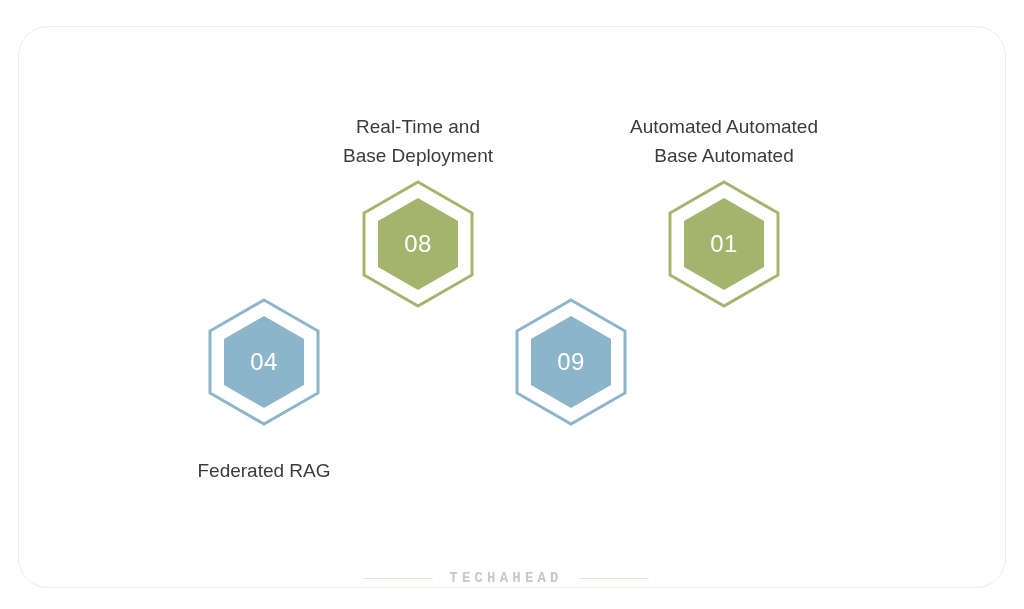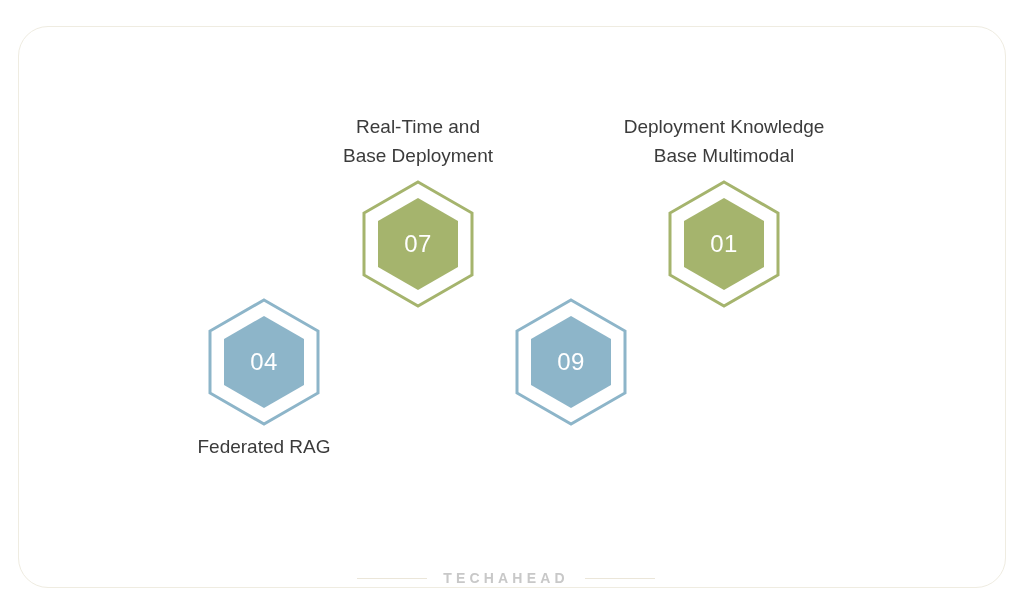--- a/index.html
+++ b/index.html
@@ -93,62 +93,62 @@
   #footer-watermark .wm-rule {
     width: 70px;
     height: 1px;
     background: #ebe6d9;
   }
   #footer-watermark .wm-text {
     color: #c8c8c8;
     font-size: 14px;
     font-weight: 700;
     letter-spacing: 4.2px;
-    font-family: Liberation Sans, sans-serif;
+    font-family: Liberation Mono, monospace;
   }
 </style>
 </head>
 <body>
 
 <div id="canvas">
 
   <div id="card-frame"></div>
 
   <div class="hex-caption" style="left:298px; top:112px; width:240px;">
     <span class="cap-line">Real-Time and</span>
     <span class="cap-line">Base Deployment</span>
   </div>
   <div class="hex-node" style="left:360px; top:180px;">
     <svg viewBox="0 0 116 128">
       <polygon points="58,2 112,33 112,95 58,126 4,95 4,33" fill="none" stroke="#a5b46d" stroke-width="3"></polygon>
       <polygon points="58,18 98,41 98,87 58,110 18,87 18,41" fill="#a5b46d" stroke="none"></polygon>
     </svg>
-    <div class="hex-number">07</div>
+    <div class="hex-number">08</div>
   </div>
 
   <div class="hex-caption" style="left:598px; top:112px; width:252px;">
-    <span class="cap-line">Deployment Knowledge</span>
-    <span class="cap-line">Base Multimodal</span>
+    <span class="cap-line">Automated Automated</span>
+    <span class="cap-line">Base Automated</span>
   </div>
   <div class="hex-node" style="left:666px; top:180px;">
     <svg viewBox="0 0 116 128">
       <polygon points="58,2 112,33 112,95 58,126 4,95 4,33" fill="none" stroke="#a5b46d" stroke-width="3"></polygon>
       <polygon points="58,18 98,41 98,87 58,110 18,87 18,41" fill="#a5b46d" stroke="none"></polygon>
     </svg>
     <div class="hex-number">01</div>
   </div>
 
   <div class="hex-node" style="left:206px; top:298px;">
     <svg viewBox="0 0 116 128">
       <polygon points="58,2 112,33 112,95 58,126 4,95 4,33" fill="none" stroke="#8db5c9" stroke-width="3"></polygon>
       <polygon points="58,18 98,41 98,87 58,110 18,87 18,41" fill="#8db5c9" stroke="none"></polygon>
     </svg>
     <div class="hex-number">04</div>
   </div>
-  <div class="hex-caption" style="left:144px; top:432px; width:240px;">
+  <div class="hex-caption" style="left:144px; top:456px; width:240px;">
     <span class="cap-line">Federated RAG</span>
   </div>
 
   <div class="hex-node" style="left:513px; top:298px;">
     <svg viewBox="0 0 116 128">
       <polygon points="58,2 112,33 112,95 58,126 4,95 4,33" fill="none" stroke="#8db5c9" stroke-width="3"></polygon>
       <polygon points="58,18 98,41 98,87 58,110 18,87 18,41" fill="#8db5c9" stroke="none"></polygon>
     </svg>
     <div class="hex-number">09</div>
   </div>

